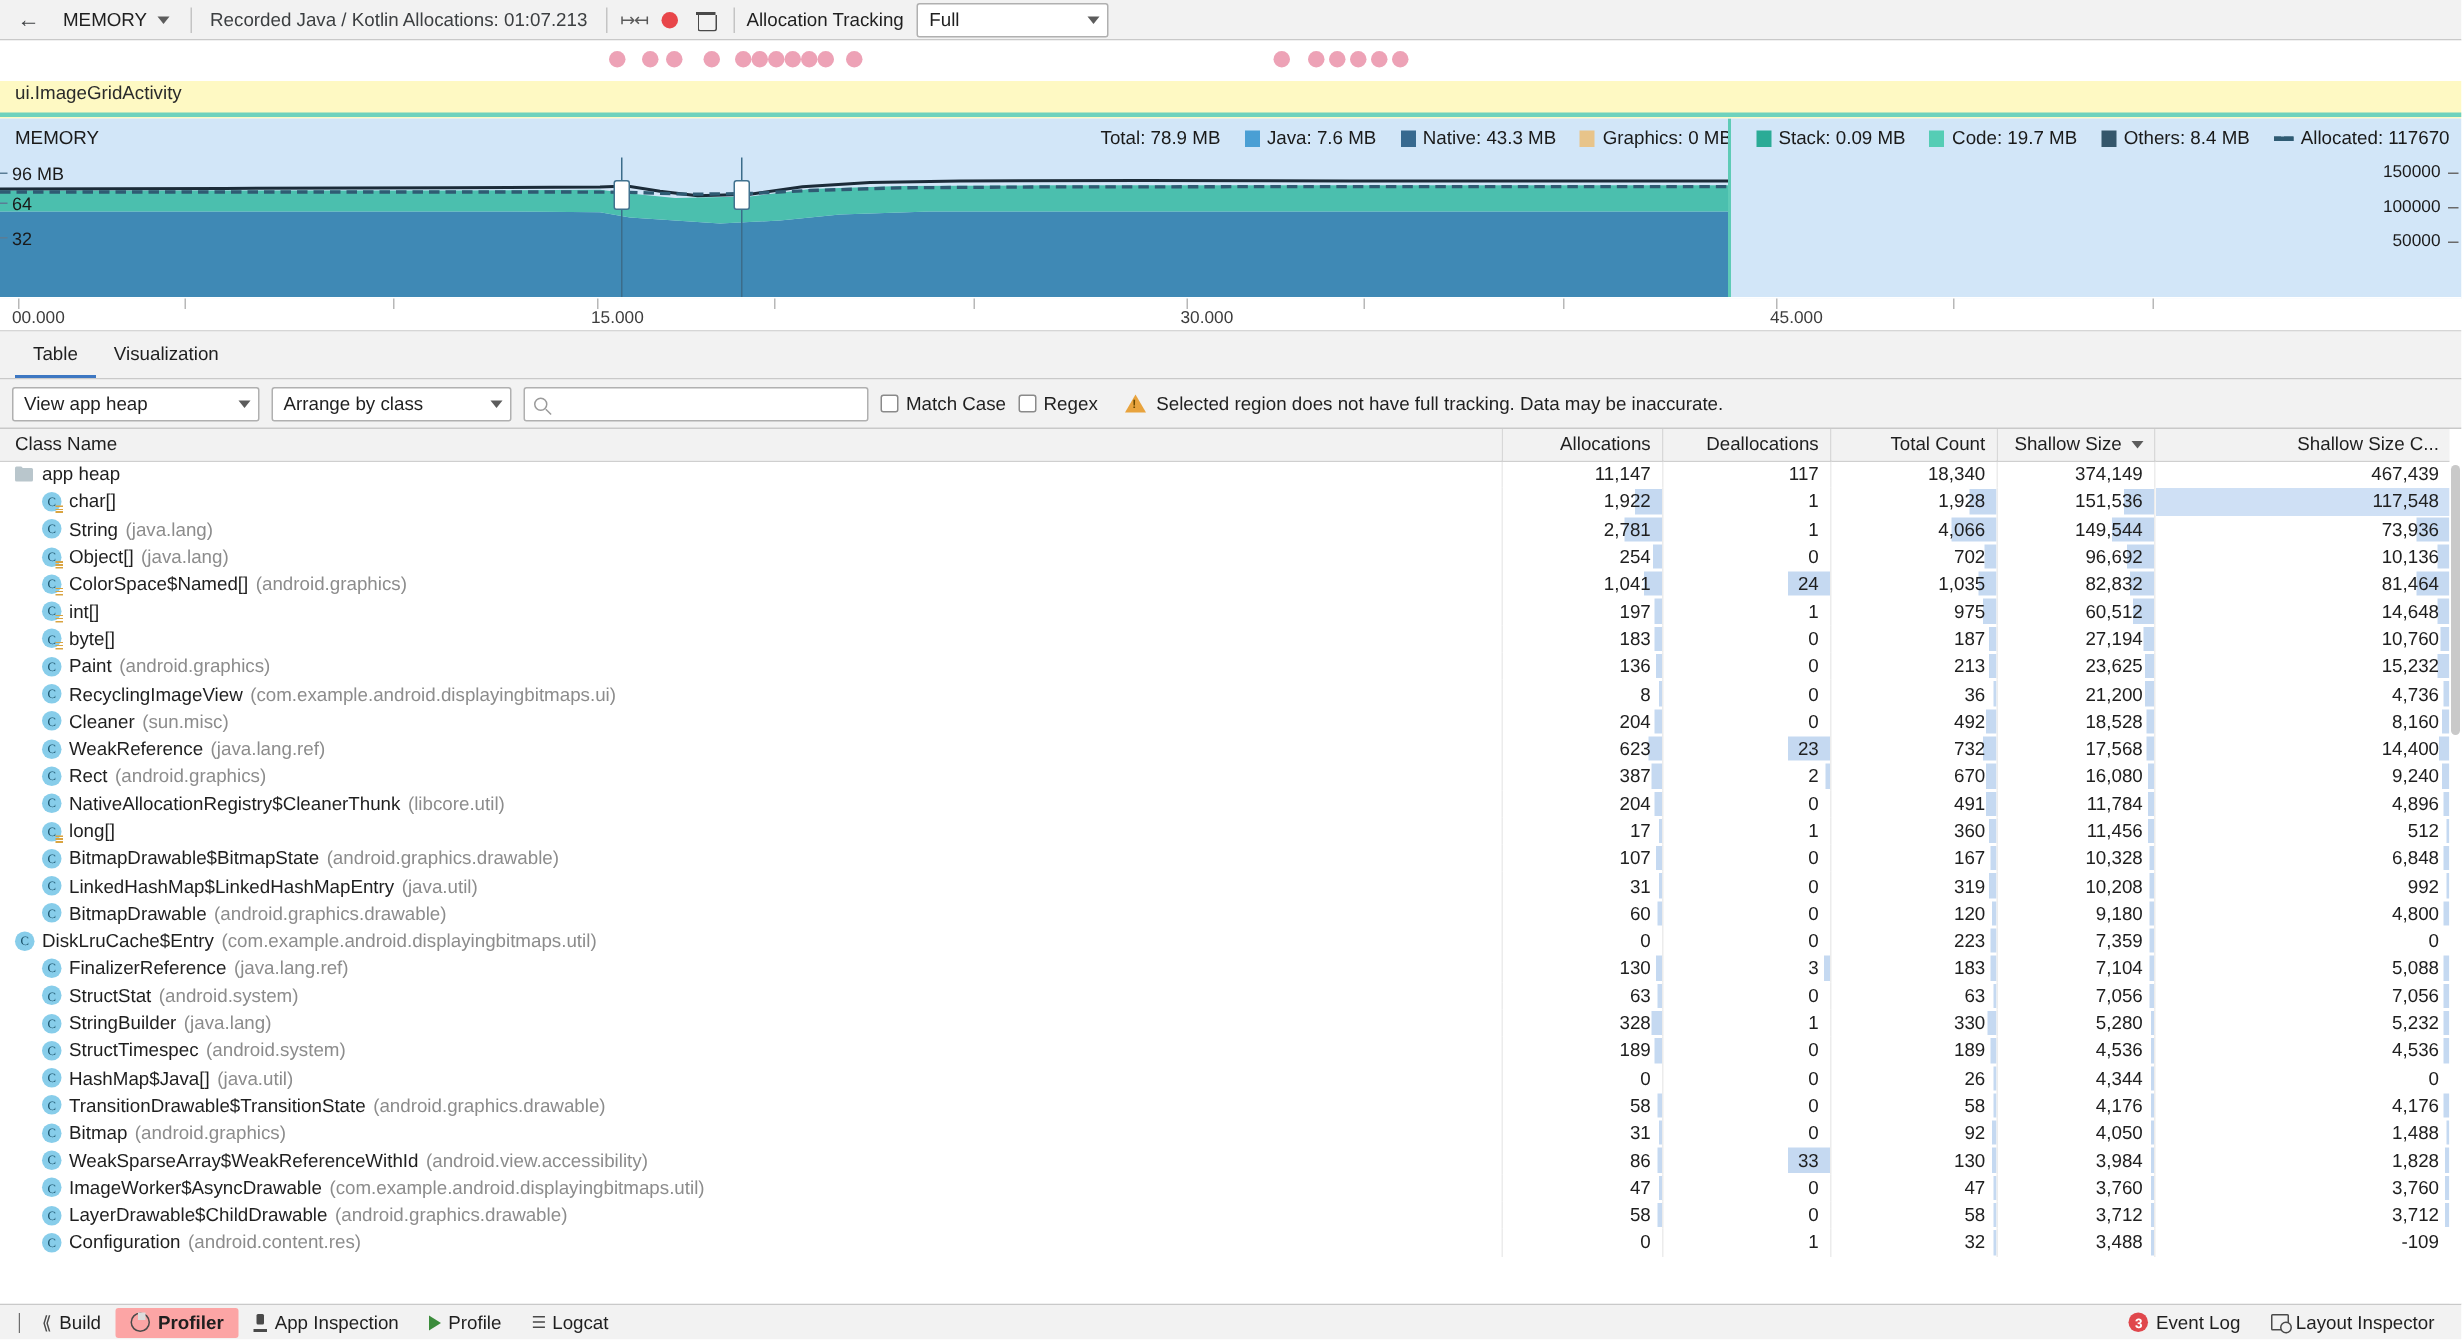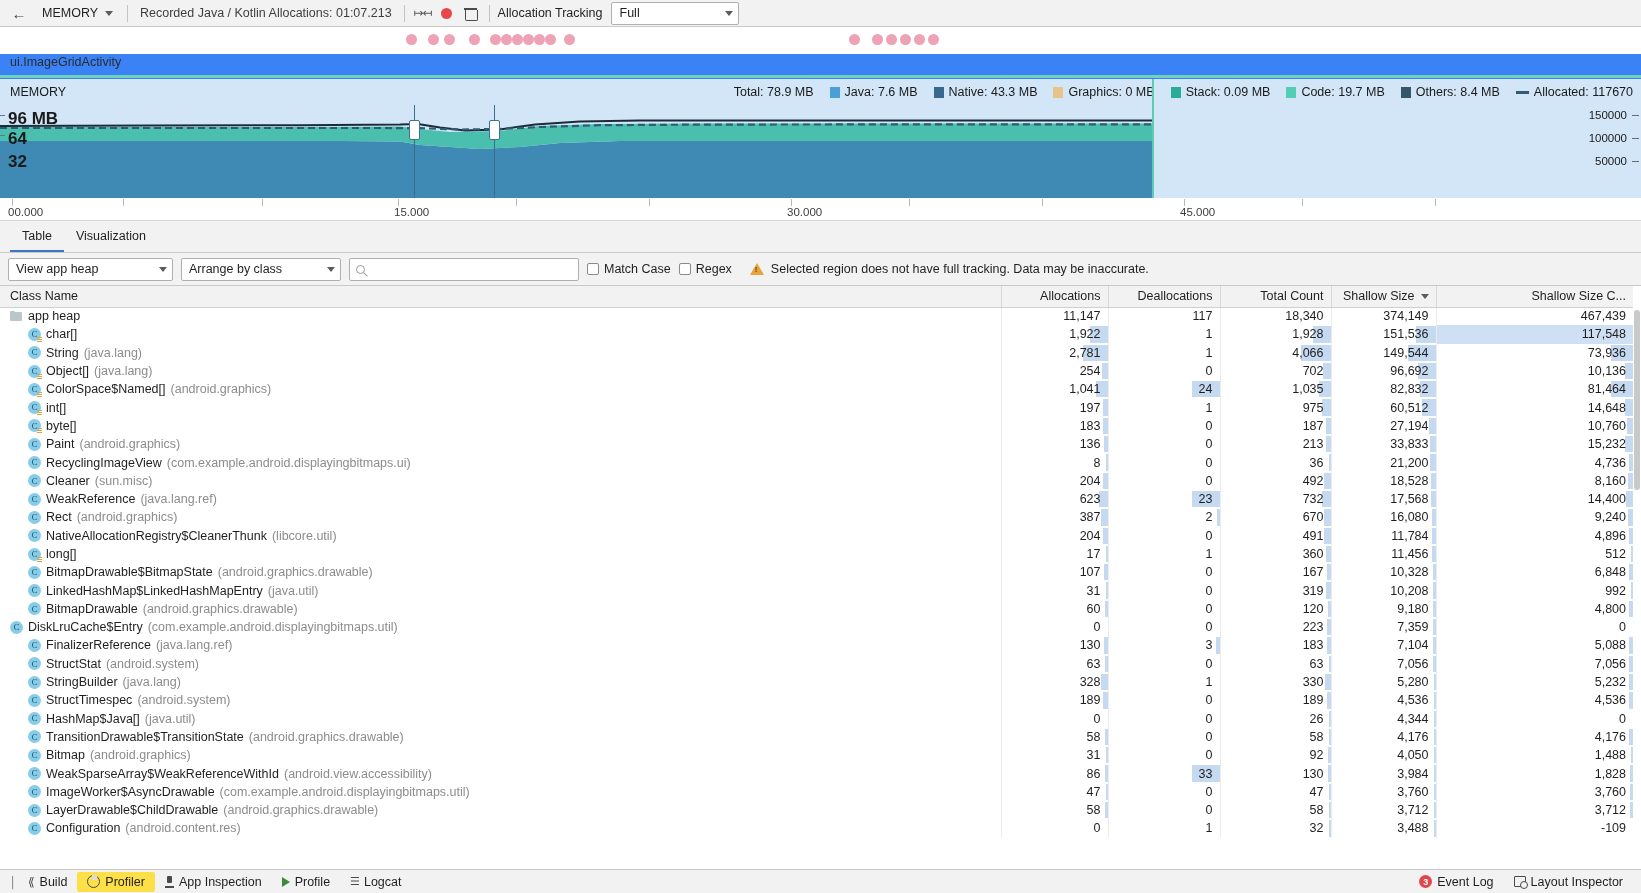--- a/index.html
+++ b/index.html
@@ -58,21 +58,21 @@
 
   
   .event-strip {
     height: 27px; flex: 0 0 27px; position: relative; background: #ffffff;
     border-bottom: 1px solid #ffffff;
   }
   .gc-dot { position: absolute; width: 11px; height: 11px; border-radius: 50%; background: #eda2b6; top: 7px; }
 
   
   .activity-row {
-    height: 25px; flex: 0 0 25px; position: relative; background: #3b82f6;
+    height: 25px; flex: 0 0 25px; position: relative; background: #fef9c3;
     padding-left: 10px; display: flex; align-items: flex-start;
   }
   .activity-label { font-size: 12.5px; color: #2b2b2b; line-height: 16px; }
   .activity-underline {
     position: absolute; left: 0; right: 0; bottom: 1px; height: 3px; background: #6fd2bd;
   }
 
   
   .timeline {
     flex: 0 0 120px; position: relative; background: #d2e6f8; overflow: hidden;
@@ -82,21 +82,21 @@
     position: absolute; top: 0; left: 0; right: 0; height: 26px;
     display: flex; align-items: center; padding: 0 8px 0 10px;
     font-size: 12.5px; color: #1a1a1a; z-index: 6;
   }
   .tl-title { font-weight: 400; }
   .legend { margin-left: auto; display: flex; align-items: center; gap: 0; }
   .leg { display: flex; align-items: center; gap: 5px; margin-left: 16px; white-space: nowrap; }
   .swatch { width: 10px; height: 11px; display: inline-block; }
   .dash-swatch { width: 13px; height: 3px; background: #2f5b73;
       background-image: linear-gradient(to right,#2f5b73 0 5px,transparent 5px 7px,#2f5b73 7px 13px); }
-  .tl-axis-label { position: absolute; left: 8px; font-size: 17px; color: #1a1a1a; z-index: 6; font-weight: bold; }
+  .tl-axis-label { position: absolute; left: 8px; font-size: 12px; color: #1a1a1a; z-index: 6; }
   .tl-tick { position:absolute; left:0; width:5px; height:1px; background:#5a7d96; z-index:5; }
 
   .graph-clip { position: absolute; left: 0; top: 0; width: 1153px; height: 120px; z-index: 2; }
   .graph-svg { display: block; }
 
   .sel-handle {
     position: absolute; width: 11px; height: 20px; background: #ffffff;
     border: 1px solid #41728f; border-radius: 2px; z-index: 8;
   }
   .sel-edge { position:absolute; width:1px; background:#3b6c8a; z-index:7; }
@@ -214,21 +214,21 @@
   }
   .vthumb { position: absolute; right: 1px; top: 2px; width: 6px; height: 180px; background: #c9c9c9; border-radius: 3px; }
 
   
   .statusbar {
     height: 24px; flex: 0 0 24px; display: flex; align-items: center;
     background: #f2f2f2; border-top: 1px solid #c9c9c9; padding: 0 8px; gap: 0;
     font-size: 12.5px; color: #1f1f1f;
   }
   .sb-item { display: flex; align-items: center; gap: 5px; padding: 0 10px; height: 20px; cursor: pointer; }
-  .sb-item.active { background: #fde047; border-radius: 2px; }
+  .sb-item.active { background: #fca5a5; border-radius: 2px; font-weight: bold; }
   .sb-left-bars { color:#6a6a6a; font-size: 11px; padding-left:2px; letter-spacing:1px;}
   .badge {
     width: 13px; height: 13px; border-radius: 50%; background: #e0474c; color: #fff;
     font-size: 9px; display: flex; align-items: center; justify-content: center; font-weight: bold;
   }
   .ic-build { color:#4a4a4a; font-size: 12px; }
   .ic-play { width:0;height:0;border-top:5px solid transparent;border-bottom:5px solid transparent;border-left:8px solid #3c8c3c;}
   .ic-logcat { color:#4a4a4a; font-size:11px; letter-spacing:-1px; }
   .ic-insp { width:12px;height:11px;border:1.3px solid #4a4a4a;border-radius:1px;position:relative;}
   .ic-insp::after{content:"";position:absolute;right:-3px;bottom:-3px;width:6px;height:6px;border:1.3px solid #4a4a4a;border-radius:50%;background:#f2f2f2;}
@@ -543,21 +543,21 @@
             <td class="cls" style="padding-left: 28px;">
               <div class="cls-cell">
                 <span class="ico-class"></span>
                 <span class="cname">Paint</span>
                 <span class="pkg">(android.graphics)</span>
               </div>
             </td>
             <td><div class="hbar" style="right: 0px; width: 4px;"></div><span class="numtxt">136</span></td>
             <td><span class="numtxt">0</span></td>
             <td><div class="hbar" style="right: 0px; width: 5px;"></div><span class="numtxt">213</span></td>
-            <td><div class="hbar" style="right: 0px; width: 6px;"></div><span class="numtxt">33,833</span></td>
+            <td><div class="hbar" style="right: 0px; width: 6px;"></div><span class="numtxt">23,625</span></td>
             <td><div class="hbar" style="right: 0px; width: 8px;"></div><span class="numtxt">15,232</span></td>
           </tr>
           <tr>
             <td class="cls" style="padding-left: 28px;">
               <div class="cls-cell">
                 <span class="ico-class"></span>
                 <span class="cname">RecyclingImageView</span>
                 <span class="pkg">(com.example.android.displayingbitmaps.ui)</span>
               </div>
             </td>

